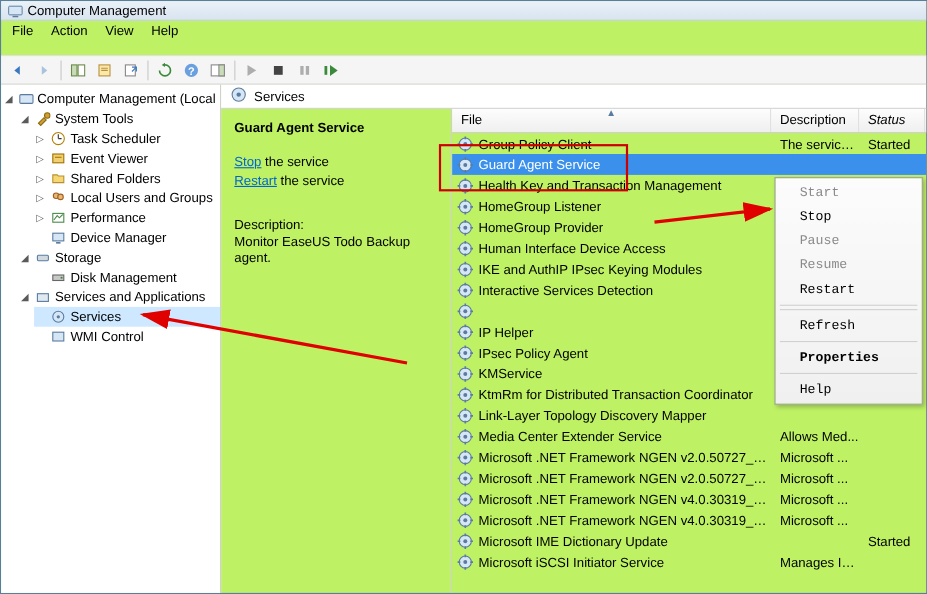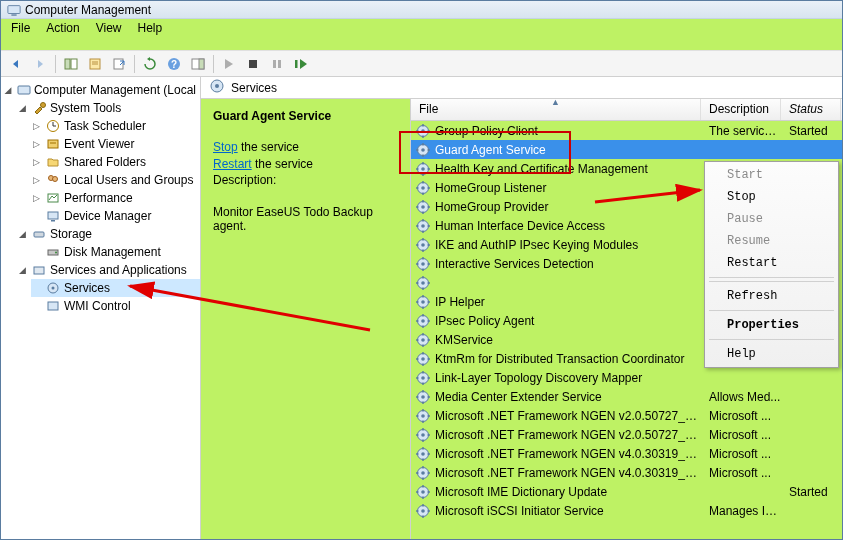--- a/index.html
+++ b/index.html
@@ -105,22 +105,22 @@
   .services-body {
     flex:1; display:flex; min-height:0;
   }
   .detail-pane {
     width: 210px;
     padding: 10px 10px 10px 12px;
     border-right:1px solid #d0d0d0;
   }
   .detail-pane .svc-name { font-weight:bold; margin-bottom:16px; }
   .detail-pane a { color:#0066cc; text-decoration:underline; cursor:pointer; }
-  .detail-pane .links { line-height:1.4; }
-  .detail-pane .desc-label { margin-bottom:18px; }
+  .detail-pane .links { margin-bottom:24px; line-height:1.4; }
+  .detail-pane .desc-label { margin-bottom:2px; }
   .detail-pane .desc-text { }
 
   .list-pane {
     flex:1; display:flex; flex-direction:column; min-width:0; position:relative;
   }
   .list-header {
     display:flex; height:22px; border-bottom:1px solid #d0d0d0;
     background:linear-gradient(#fdfdfd,#efefef);
     font-weight:normal;
   }
@@ -523,21 +523,21 @@
                       <circle cx="8" cy="8" r="1.8" fill="#5a7ca0"></circle>
                       <g stroke="#5a7ca0" stroke-width="1.5">
                         <line x1="8" y1="1" x2="8" y2="3.5"></line>
                         <line x1="8" y1="12.5" x2="8" y2="15"></line>
                         <line x1="1" y1="8" x2="3.5" y2="8"></line>
                         <line x1="12.5" y1="8" x2="15" y2="8"></line>
                       </g>
                     </g>
                   </svg>
                 </span>
-                <span class="cell-name">Health Key and Certificate Management</span>
+                <span class="cell-name">Health Key and Transaction Management</span>
                 <span class="cell-desc"></span>
                 <span class="cell-status"></span>
               </div>
               <div class="svc-row">
                 <span class="svc-icon">
                   <svg width="16" height="16">
                     <g>
                       <circle cx="8" cy="8" r="5.5" fill="#d7e6f5" stroke="#5a7ca0"></circle>
                       <circle cx="8" cy="8" r="1.8" fill="#5a7ca0"></circle>
                       <g stroke="#5a7ca0" stroke-width="1.5">

